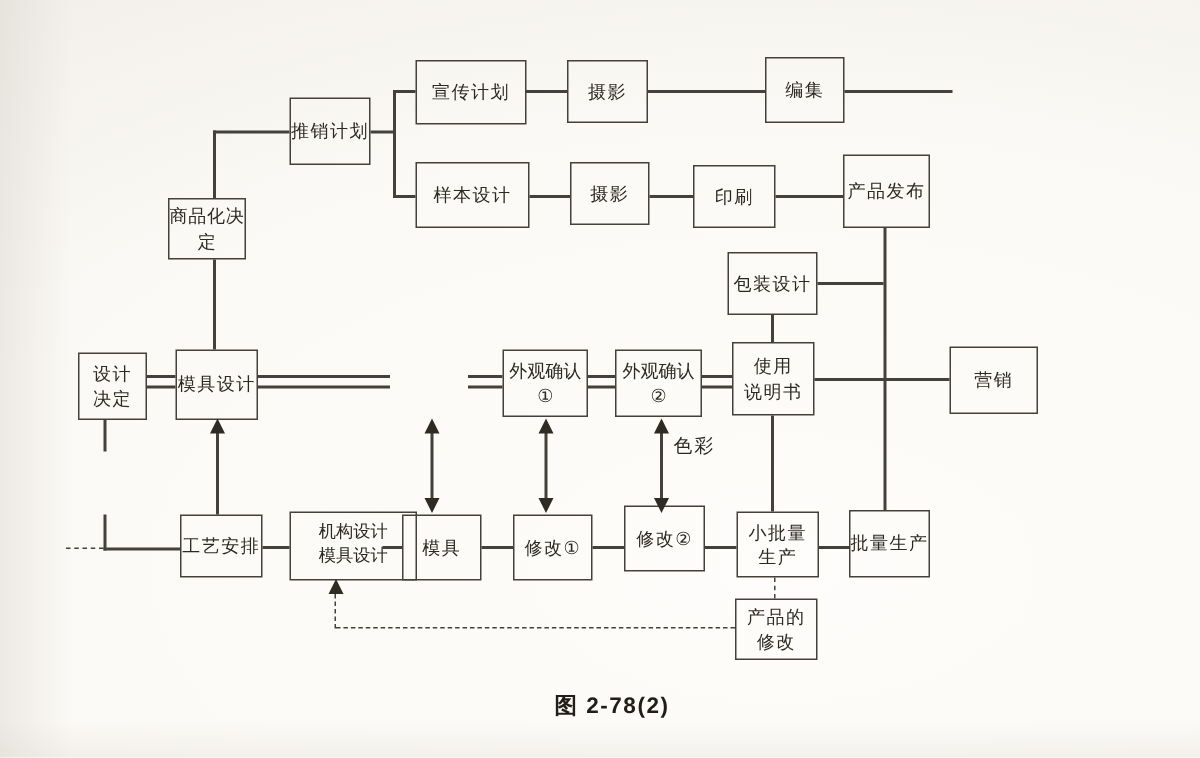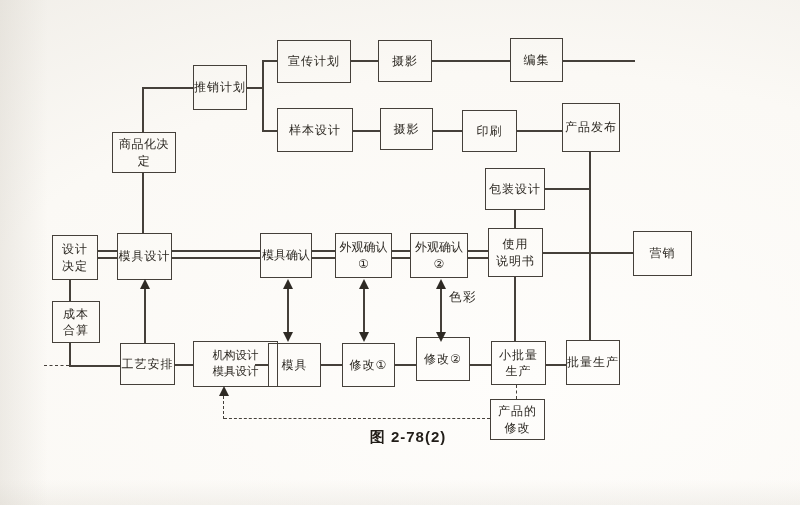--- a/index.html
+++ b/index.html
@@ -29,55 +29,52 @@
   .hd{position:absolute;height:0;border-top:1.5px dashed #45403a;}
   .vd{position:absolute;width:0;border-left:1.5px dashed #45403a;}
   .tri-up{position:absolute;width:0;height:0;
     border-left:5px solid transparent;border-right:5px solid transparent;
     border-bottom:10px solid #2e2a24;}
   .tri-down{position:absolute;width:0;height:0;
     border-left:5px solid transparent;border-right:5px solid transparent;
     border-top:10px solid #2e2a24;}
   .lbl{position:absolute;font-size:12.5px;color:#2c2822;letter-spacing:1.5px;}
   .caption{
-    position:absolute;left:338px;top:428px;width:140px;
+    position:absolute;left:338px;top:461px;width:140px;
     font-size:15px;letter-spacing:1px;color:#211d18;font-weight:600;
     text-align:center;
   }
 </style>
 </head>
 <body>
 
 <div id="canvas">
 
   <div class="node" style="left:277px;top:40px;width:74px;height:43px"><span>宣传计划</span></div>
   <div class="node" style="left:378px;top:40px;width:54px;height:42px"><span>摄影</span></div>
   <div class="node" style="left:510px;top:38px;width:53px;height:44px"><span>编集</span></div>
   <div class="node" style="left:193px;top:65px;width:54px;height:45px"><span>推销计划</span></div>
   <div class="node" style="left:277px;top:108px;width:76px;height:44px"><span>样本设计</span></div>
   <div class="node" style="left:380px;top:108px;width:53px;height:42px"><span>摄影</span></div>
   <div class="node" style="left:462px;top:110px;width:55px;height:42px"><span>印刷</span></div>
   <div class="node" style="left:562px;top:103px;width:58px;height:49px"><span>产品发布</span></div>
-  <div class="node" style="left:112px;top:132px;width:64px;height:41px;letter-spacing:0.5px"><span>商品化决定</span></div>
+  <div class="node" style="left:112px;top:132px;width:52px;height:41px;letter-spacing:0.5px"><span>商品化决定</span></div>
 
   <div class="node" style="left:52px;top:235px;width:46px;height:45px"><span>设计
 决定</span></div>
   <div class="node" style="left:117px;top:233px;width:55px;height:47px"><span>模具设计</span></div>
-  <div class="node" style="left:260px;top:233px;width:52px;height:45px;letter-spacing:0px"><span>模具确认</span></div>
   <div class="node" style="left:335px;top:233px;width:57px;height:45px;letter-spacing:0px"><span>外观确认
 ①</span></div>
   <div class="node" style="left:410px;top:233px;width:58px;height:45px;letter-spacing:0px"><span>外观确认
 ②</span></div>
   <div class="node" style="left:488px;top:228px;width:55px;height:49px"><span>使用
 说明书</span></div>
   <div class="node" style="left:633px;top:231px;width:59px;height:45px"><span>营销</span></div>
   <div class="node" style="left:485px;top:168px;width:60px;height:42px"><span>包装设计</span></div>
 
-  <div class="node" style="left:52px;top:301px;width:48px;height:42px"><span>成本
-合算</span></div>
   <div class="node" style="left:120px;top:343px;width:55px;height:42px"><span>工艺安排</span></div>
   <div class="node" style="left:193px;top:341px;width:85px;height:46px;letter-spacing:0px;font-size:11.5px"><span>机构设计
 模具设计</span></div>
   <div class="node" style="left:268px;top:343px;width:53px;height:44px"><span>模具</span></div>
   <div class="node" style="left:342px;top:343px;width:53px;height:44px"><span>修改①</span></div>
   <div class="node" style="left:416px;top:337px;width:54px;height:44px"><span>修改②</span></div>
   <div class="node" style="left:491px;top:341px;width:55px;height:44px"><span>小批量
 生产</span></div>
   <div class="node" style="left:566px;top:340px;width:54px;height:45px"><span>批量生产</span></div>
   <div class="node" style="left:490px;top:399px;width:55px;height:41px"><span>产品的

